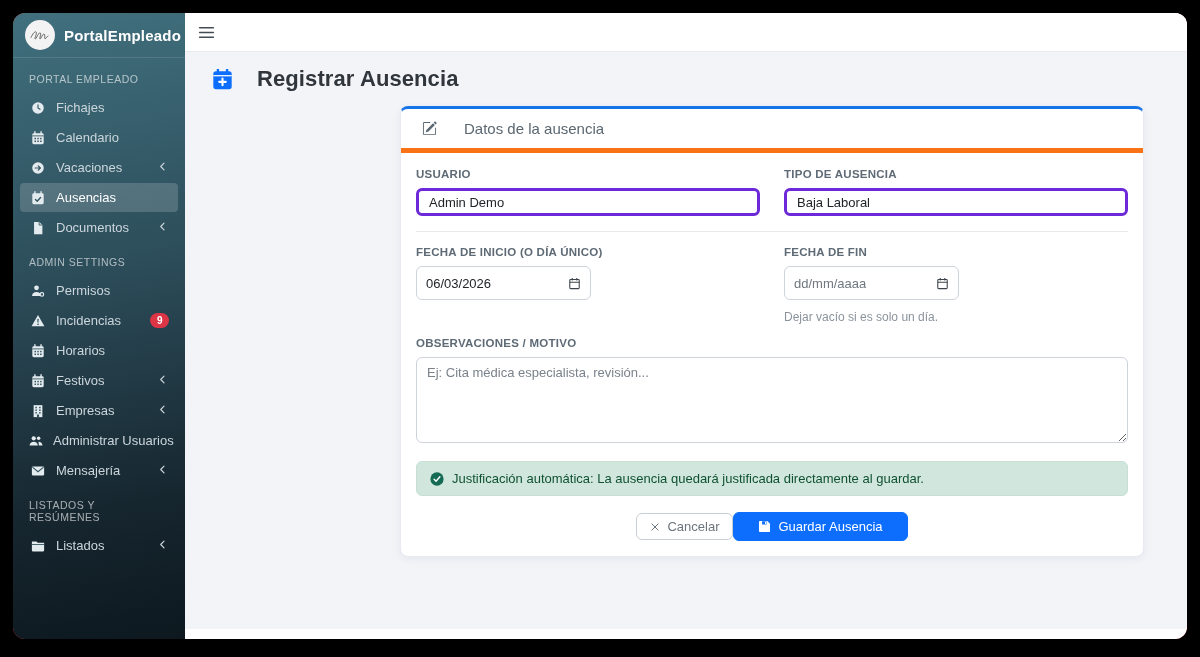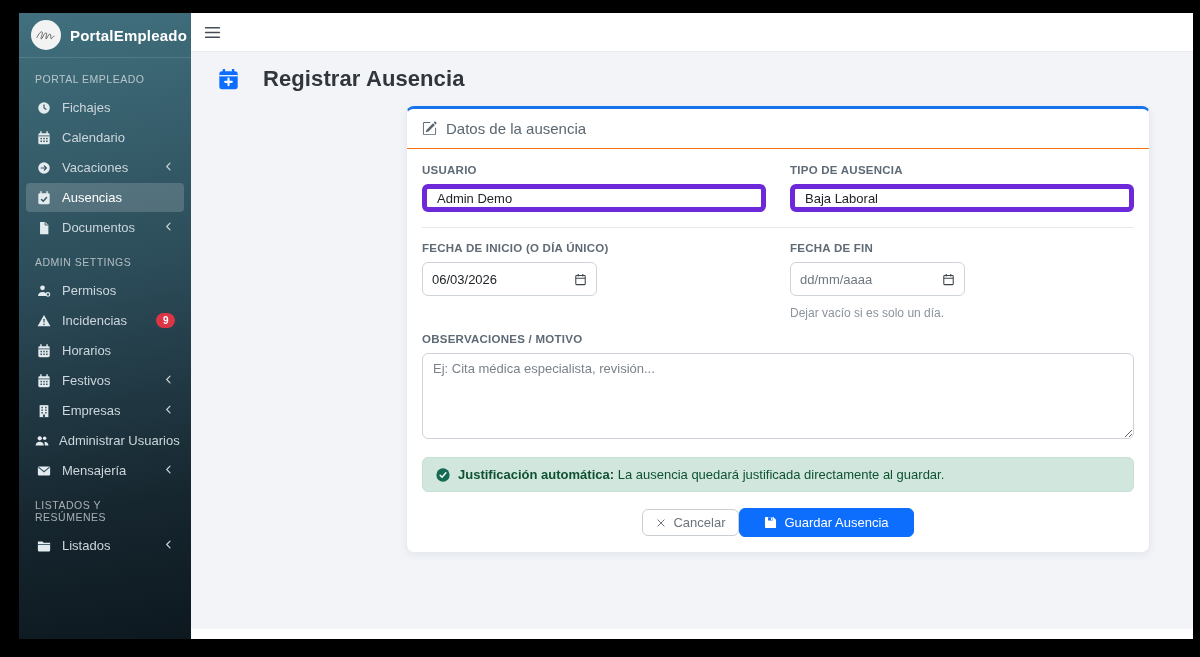--- a/index.html
+++ b/index.html
@@ -1,19 +1,19 @@
 <!DOCTYPE html>
 <html><head>
 <meta charset="utf-8">
 <style>
   * { margin:0; padding:0; box-sizing:border-box; }
   html,body { width:1200px; height:657px; background:#000; font-family:"Liberation Sans", sans-serif; overflow:hidden; }
 
-  .app { position:absolute; left:19px; top:13px; width:1174px; height:626px;
-         background:#ef4444; border-radius:0; overflow:hidden; display:flex; }
+  .app { position:absolute; left:13px; top:13px; width:1174px; height:626px;
+         background:#ef4444; border-radius:12px; overflow:hidden; display:flex; }
 
   
   .sidebar { width:172px; flex-shrink:0; display:flex; flex-direction:column;
              background:linear-gradient(170deg,#41707e 0%,#2c4c59 42%,#16262f 78%,#0d181f 100%); }
   .brand { display:flex; align-items:center; gap:9px; padding:8px 12px; height:45px;
            border-bottom:1px solid rgba(255,255,255,.12); }
   .brand .logo svg { width:30px; height:30px; display:block; }
   .brand-name { color:#fff; font-size:15px; font-weight:700; letter-spacing:.2px; }
   .nav { padding:2px 0 0; }
   .nav-section { padding:13px 16px 7px; font-size:10.5px; letter-spacing:.5px;
@@ -38,29 +38,29 @@
   .content { flex:1; background:#f2f4f8; margin-bottom:10px; overflow:hidden; }
 
   .page-title { display:flex; align-items:center; gap:24px; margin:14px 0 0 27px; }
   .page-title .ticon svg { width:21px; height:21px; display:block; }
   .page-title h1 { font-size:22px; font-weight:700; color:#30363c; letter-spacing:.1px; }
 
   
   .card { width:744px; margin:14px 0 0 215px; background:#fff; border:1px solid #e7eaee;
           border-top:3px solid #1673e8; border-radius:8px;
           box-shadow:0 2px 8px rgba(40,60,90,.07); }
-  .card-header { display:flex; align-items:center; gap:9px; padding:11px 15px;
-                 border-bottom:1px solid #f97316; color:#5b6770; font-size:15px; }
+  .card-header { display:flex; align-items:center; gap:27px; padding:11px 21px;
+                 border-bottom:5px solid #f97316; color:#5b6770; font-size:15px; }
   .card-header .icon svg { width:15px; height:15px; display:block; }
   .card-body { padding:15px; }
 
   .grid2 { display:grid; grid-template-columns:1fr 1fr; column-gap:24px; }
   .field-label { font-size:11.5px; font-weight:700; color:#5e6a75; letter-spacing:.25px;
                  margin-bottom:8px; }
-  .tinput { width:100%; height:28px; border:5px solid #6d28d9; border-radius:6px;
+  .tinput { width:100%; height:28px; border:3px solid #6d28d9; border-radius:6px;
             padding:0 10px; font-size:13px; color:#212529; background:#fff;
             font-family:"Liberation Sans", sans-serif; }
 
   hr.sep { border:none; border-top:1px solid #e6e9ec; margin:15px 0 14px; }
 
   .date-input { width:175px; height:28px; border:1px solid #ced4da; border-radius:6px;
                 display:flex; align-items:center; padding:16px 9px; font-size:13px;
                 color:#212529; background:#fff; cursor:text; }
   .date-input .dval { flex:1; }
   .date-input.empty .dval { color:#6f7880; }
@@ -78,21 +78,21 @@
   .file-text { flex:1; display:flex; align-items:center; padding:0 10px; font-size:13px; color:#3e454c; }
   .file-browse { display:flex; align-items:center; padding:0 11px; background:#f0f1f3;
                  border-left:1px solid #ced4da; font-size:13px; color:#495057; }
   .file-help { display:flex; align-items:center; gap:6px; margin-top:7px; font-size:12px; color:#667077; }
   .file-help .icon svg { width:12px; height:12px; display:block; }
 
   .alert-success { margin-top:14px; display:flex; align-items:center; gap:8px;
                    background:#d1e7dd; border:1px solid #c6e0d4; border-radius:6px;
                    padding:9px 13px; font-size:13px; color:#0f5132; }
   .alert-success .icon svg { width:14px; height:14px; display:block; }
-  .alert-success b { font-weight:700;margin-top:8px; }
+  .alert-success b { font-weight:400;margin-top:8px; }
 
   .form-footer { margin-top:16px; display:flex; justify-content:center; align-items:center; }
   .btn { display:inline-flex; align-items:center; gap:7px; font-size:13px; border-radius:6px;
          cursor:pointer; font-family:"Liberation Sans", sans-serif; }
   .btn-outline { background:#fff; border:1px solid #c9ced3; color:#6c757d; padding:5px 13px; }
   .btn-outline .icon svg { width:10px; height:10px; display:block; }
   .btn-primary { background:#0d6efd; border:1px solid #0d6efd; color:#fff; padding:6px 24px; }
   .btn-primary .icon svg { width:13px; height:13px; display:block; }
 </style>
 </head>

